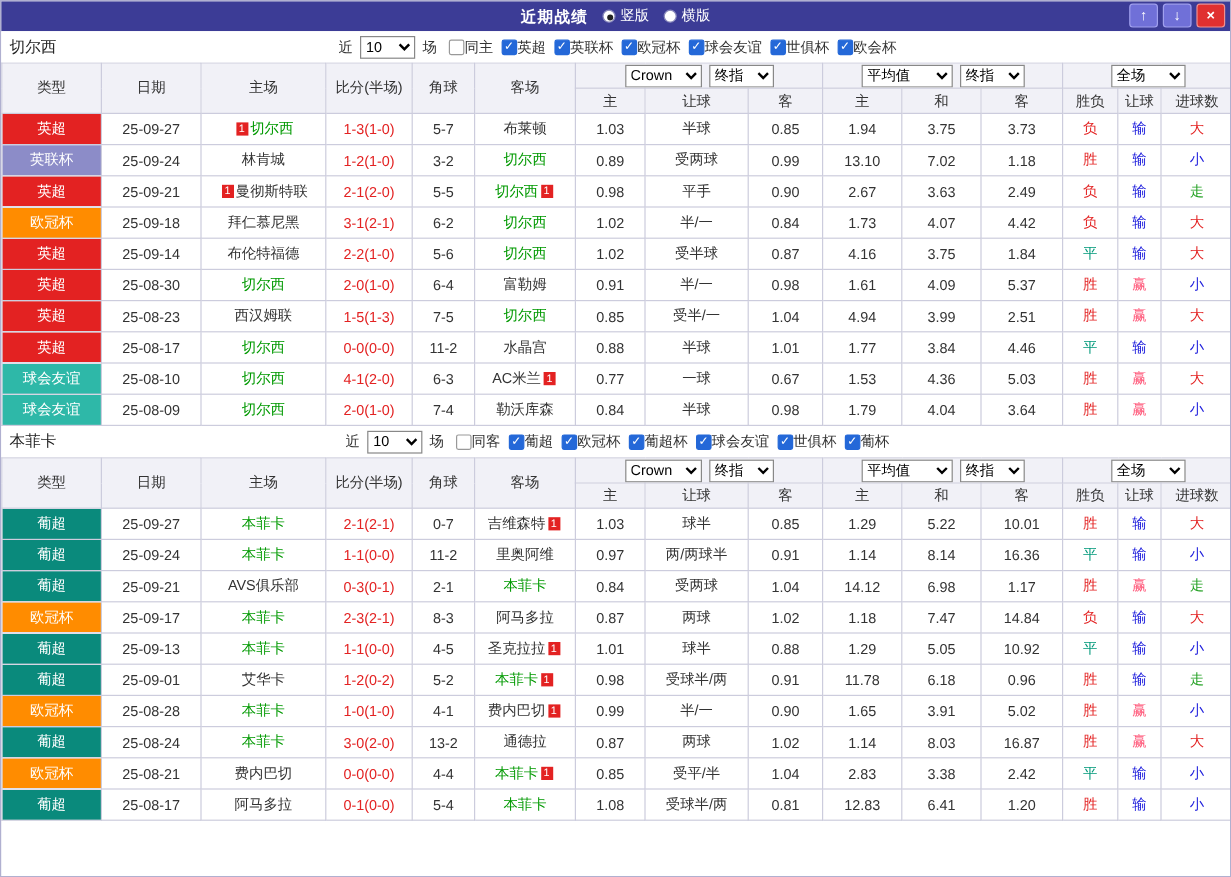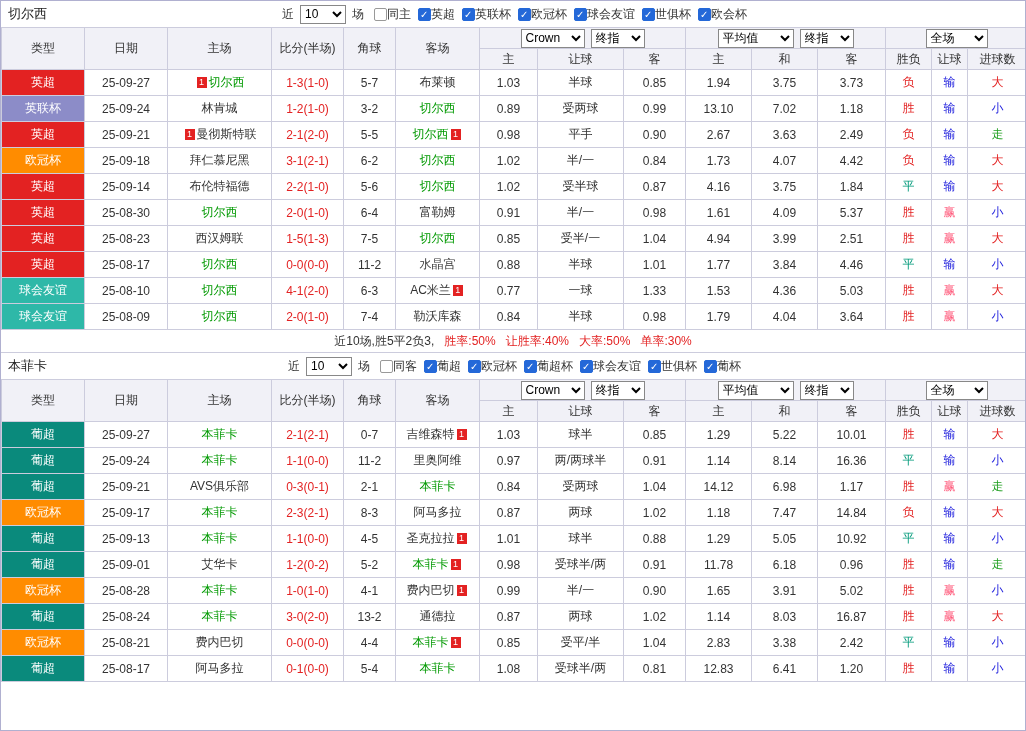--- a/index.html
+++ b/index.html
@@ -47,20 +47,38 @@
   
   .summary{height:23px;display:flex;align-items:center;justify-content:center;gap:10px;background:#fff;border-bottom:1px solid #ccccdd;}
   .sum-prefix{color:#333;}
   .sum-stat{color:#e32222;}
 </style>
 </head>
 <body>
 
 <div class="window">
 
+  <div class="titlebar">
+    <div class="tb-center">
+      <span class="tb-title">近期战绩</span>
+      <label class="tb-radio">
+        <span class="radio on"></span>
+        <span>竖版</span>
+      </label>
+      <label class="tb-radio">
+        <span class="radio"></span>
+        <span>横版</span>
+      </label>
+    </div>
+    <div class="tb-btns">
+      <button class="tb-btn">↑</button>
+      <button class="tb-btn">↓</button>
+      <button class="tb-btn close">×</button>
+    </div>
+  </div>
 
   <div id="sections">
       <div class="section">
         <div class="filter-row">
           <span class="team-label">切尔西</span>
           <span class="filter-mid">
             <span class="flabel">近</span>
             <select class="sel" style="width: 46px;"><option>10</option></select>
             <span class="flabel">场</span>
             <label class="cb-item">
@@ -274,21 +292,21 @@
             </tr>
             <tr>
               <td class="lg lg-friendly">球会友谊</td>
               <td>25-08-10</td>
               <td><span class="tm">切尔西</span></td>
               <td class="score">4-1(2-0)</td>
               <td>6-3</td>
               <td><span>AC米兰</span><span class="rc">1</span></td>
               <td>0.77</td>
               <td>一球</td>
-              <td>1.33</td>
+              <td>0.67</td>
               <td>1.53</td>
               <td>4.36</td>
               <td>5.03</td>
               <td class="c-r">胜</td>
               <td class="c-p">赢</td>
               <td class="c-r">大</td>
             </tr>
             <tr>
               <td class="lg lg-friendly">球会友谊</td>
               <td>25-08-09</td>
@@ -301,27 +319,20 @@
               <td>0.98</td>
               <td>1.79</td>
               <td>4.04</td>
               <td>3.64</td>
               <td class="c-r">胜</td>
               <td class="c-p">赢</td>
               <td class="c-b">小</td>
             </tr>
           </tbody>
         </table>
-        <div class="summary">
-          <span class="sum-prefix">近10场,胜5平2负3,</span>
-          <span class="sum-stat">胜率:50%</span>
-          <span class="sum-stat">让胜率:40%</span>
-          <span class="sum-stat">大率:50%</span>
-          <span class="sum-stat">单率:30%</span>
-        </div>
       </div>
       <div class="section">
         <div class="filter-row">
           <span class="team-label">本菲卡</span>
           <span class="filter-mid">
             <span class="flabel">近</span>
             <select class="sel" style="width: 46px;"><option>10</option></select>
             <span class="flabel">场</span>
             <label class="cb-item">
               <span class="cb"></span>

